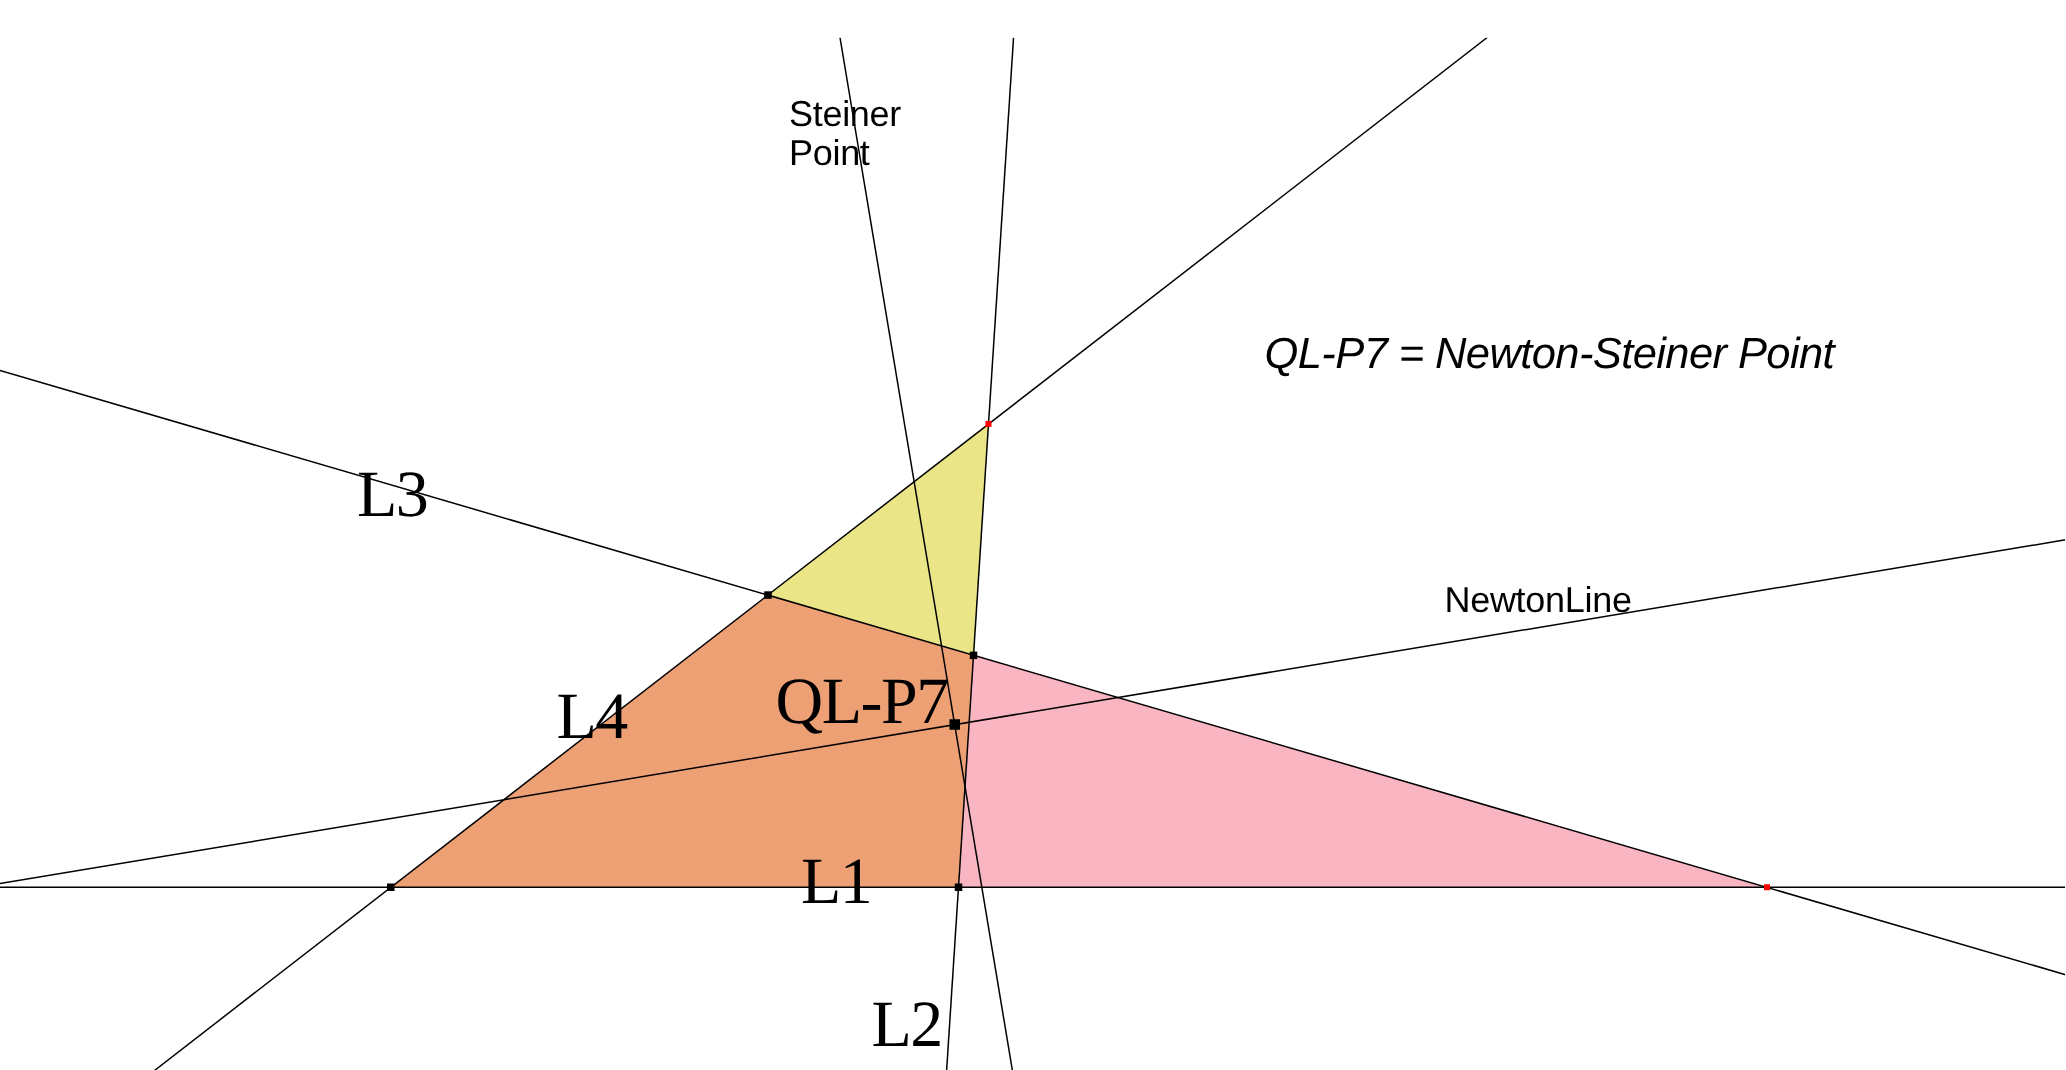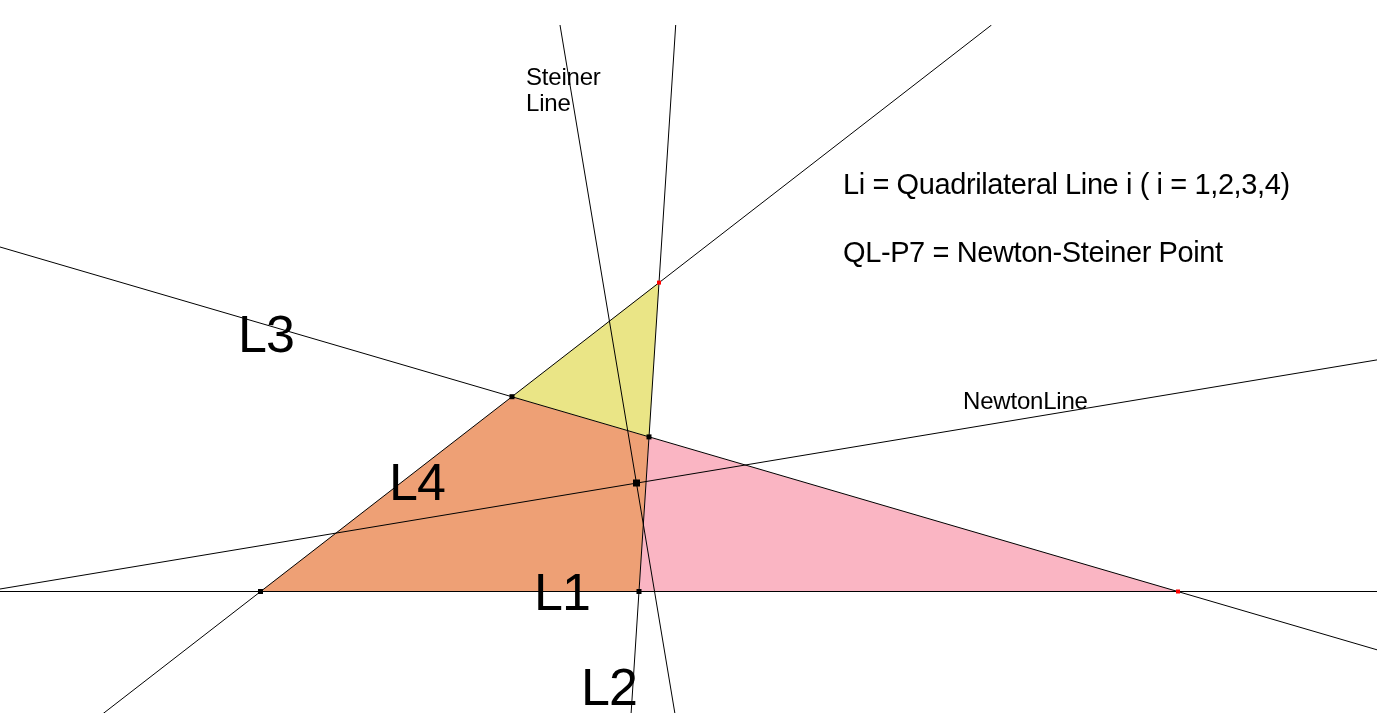--- a/index.html
+++ b/index.html
@@ -30,29 +30,30 @@
   }
   .lbl-small {          
     font-size: 24px;
     letter-spacing: -0.2px;
   }
   .lbl-info {           
     font-size: 29px;
     letter-spacing: -0.4px;
   }
   .lbl-big {            
-    font-size: 52px;
+    font-size: 44px;
     letter-spacing: -1px;
+    font-family: Liberation Serif, serif;
   }
   #steiner-label   { left: 526px; top: 39px;  line-height: 26px; }
   #newton-label    { left: 963px; top: 364px; }
   #legend-line1    { left: 843px; top: 145px; }
-  #legend-line2    { left: 843px; top: 213px; }
+  #legend-line2    { left: 843px; top: 197px; font-style: italic; }
   #l3-label        { left: 238px; top: 283px; }
-  #l4-label        { left: 389px; top: 431px; }
+  #l4-label        { left: 371px; top: 431px; }
   #l1-label        { left: 534px; top: 541px; }
   #l2-label        { left: 581px; top: 636px; }
   #qlp7-label      { left: 517px; top: 421px; }
 </style>
 </head>
 <body>
 
 <div class="stage">
 
   <svg id="geometry-svg" width="1377" height="713" viewBox="0 0 1377 713">
@@ -67,25 +68,25 @@
       <line x1="0" y1="564" x2="1377" y2="334.9" stroke="#000000" stroke-width="1"></line>
       <rect x="509.5" y="369.2" width="5" height="5" fill="#000000"></rect>
       <rect x="646.5" y="409.4" width="5" height="5" fill="#000000"></rect>
       <rect x="636.5" y="564" width="5" height="5" fill="#000000"></rect>
       <rect x="258" y="564" width="5" height="5" fill="#000000"></rect>
       <rect x="657" y="255.60000000000002" width="4" height="4" fill="#FF0000"></rect>
       <rect x="1176" y="564.5" width="4" height="4" fill="#FF0000"></rect>
       <rect x="633" y="454.5" width="7" height="7" fill="#000000"></rect>
     </svg>
 
-  <div class="lbl lbl-small" id="steiner-label"><span>Steiner</span><br><span>Line</span></div>
+  <div class="lbl lbl-small" id="steiner-label"><span>Steiner</span><br><span>Point</span></div>
 
-  <div class="lbl lbl-info" id="legend-line1">Li = Quadrilateral Line i ( i = 1,2,3,4)</div>
   <div class="lbl lbl-info" id="legend-line2">QL-P7 = Newton-Steiner Point</div>
 
   <div class="lbl lbl-small" id="newton-label">NewtonLine</div>
 
   <div class="lbl lbl-big" id="l3-label">L3</div>
   <div class="lbl lbl-big" id="l4-label">L4</div>
   <div class="lbl lbl-big" id="l1-label">L1</div>
   <div class="lbl lbl-big" id="l2-label">L2</div>
+  <div class="lbl lbl-big" id="qlp7-label">QL-P7</div>
 
 </div>
 
 </body></html>

